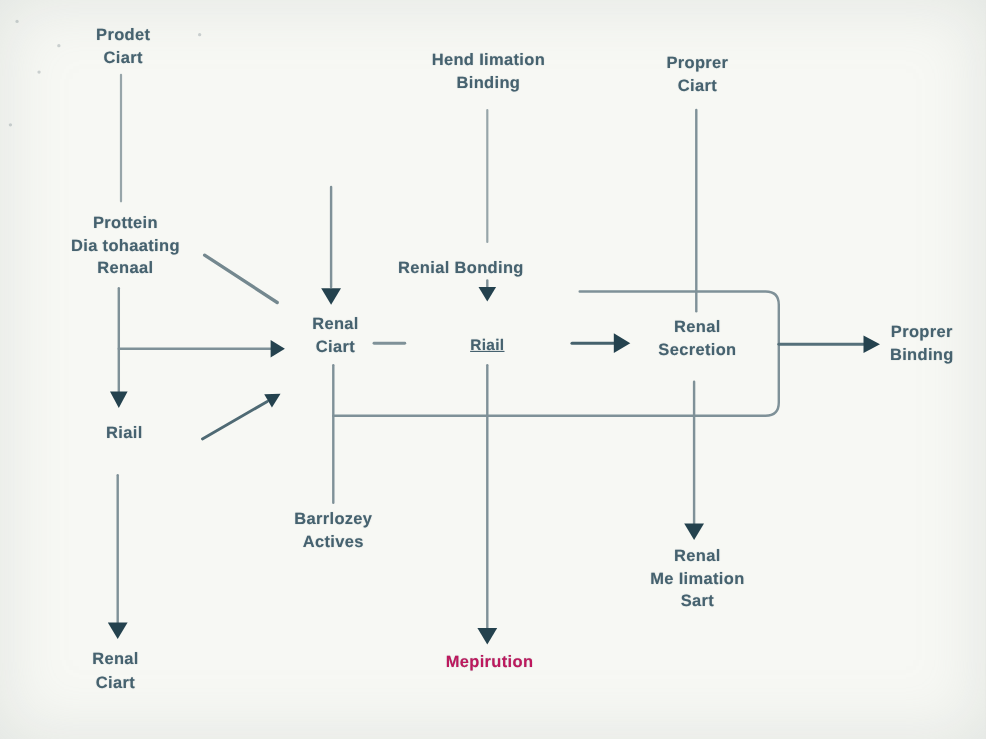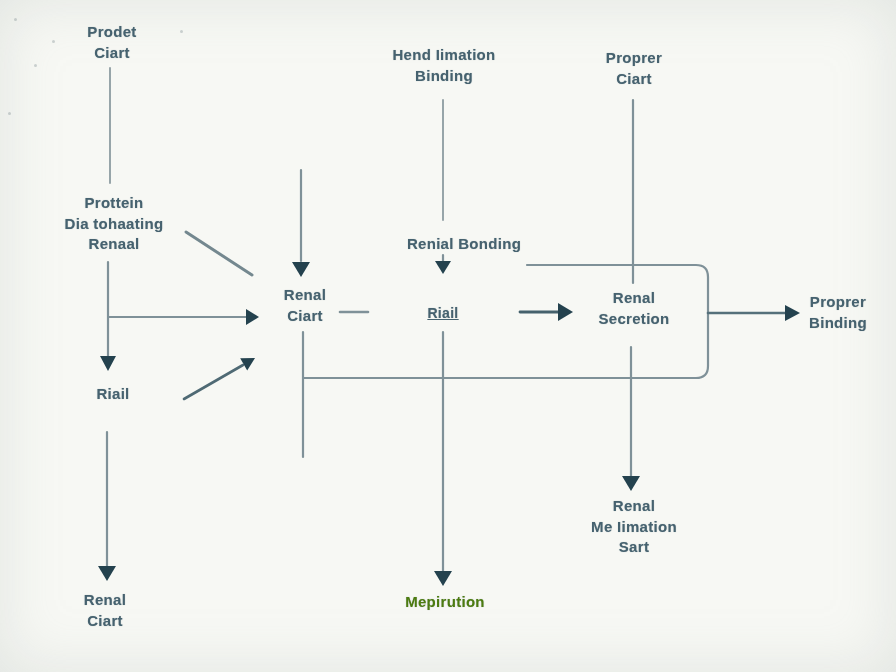--- a/index.html
+++ b/index.html
@@ -20,21 +20,21 @@
     font-size:15px;
     font-weight:600;
     letter-spacing:0.3px;
     line-height:1.38;
     filter:blur(0.45px);
     text-shadow:0 0 1px rgba(70,98,111,0.45);
     white-space:nowrap;
   }
   .node .ln{display:block;}
   .node.small{font-size:14px;text-decoration:underline;}
-  .node.dark{color:#4d7c0f;}
+  .node.dark{color:#be185d;}
   .speck{position:absolute;width:3px;height:3px;border-radius:50%;
          background:rgba(120,135,140,0.35);filter:blur(0.6px);}
 </style>
 </head>
 <body>
 
 <div class="canvas">
 
   <div class="speck" style="left:14px;top:18px"></div>
   <div class="speck" style="left:34px;top:64px"></div>
@@ -109,21 +109,21 @@
   <div class="node" style="left:444px;top:45px">
     <span class="ln">Hend Iimation</span>
     <span class="ln">Binding</span>
   </div>
 
   <div class="node" style="left:634px;top:48px">
     <span class="ln">Proprer</span>
     <span class="ln">Ciart</span>
   </div>
 
-  <div class="node" style="left:464px;top:234px">
+  <div class="node" style="left:419px;top:234px">
     <span class="ln">Renial Bonding</span>
   </div>
 
   <div class="node" style="left:305px;top:285px">
     <span class="ln">Renal</span>
     <span class="ln">Ciart</span>
   </div>
 
   <div class="node small" style="left:443px;top:304px">
     <span class="ln">Riail</span>
@@ -136,20 +136,24 @@
 
   <div class="node" style="left:838px;top:292px">
     <span class="ln">Proprer</span>
     <span class="ln">Binding</span>
   </div>
 
   <div class="node" style="left:113px;top:384px">
     <span class="ln">Riail</span>
   </div>
 
+  <div class="node" style="left:303px;top:462px">
+    <span class="ln">Barrlozey</span>
+    <span class="ln">Actives</span>
+  </div>
 
   <div class="node dark" style="left:445px;top:592px">
     <span class="ln">Mepirution</span>
   </div>
 
   <div class="node" style="left:634px;top:496px">
     <span class="ln">Renal</span>
     <span class="ln">Me Iimation</span>
     <span class="ln">Sart</span>
   </div>

